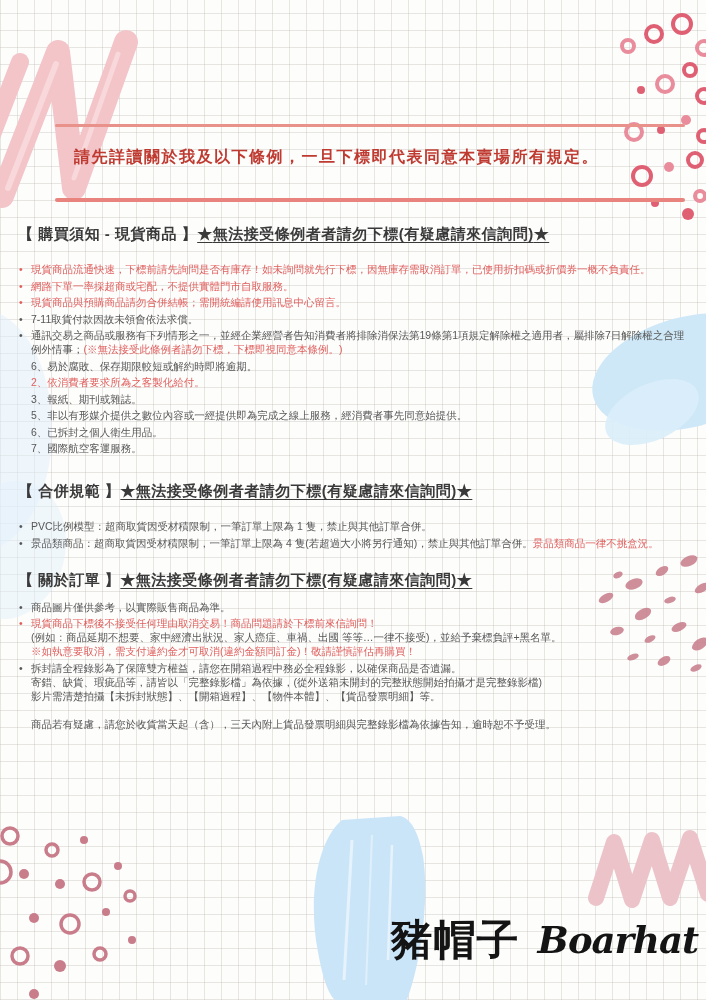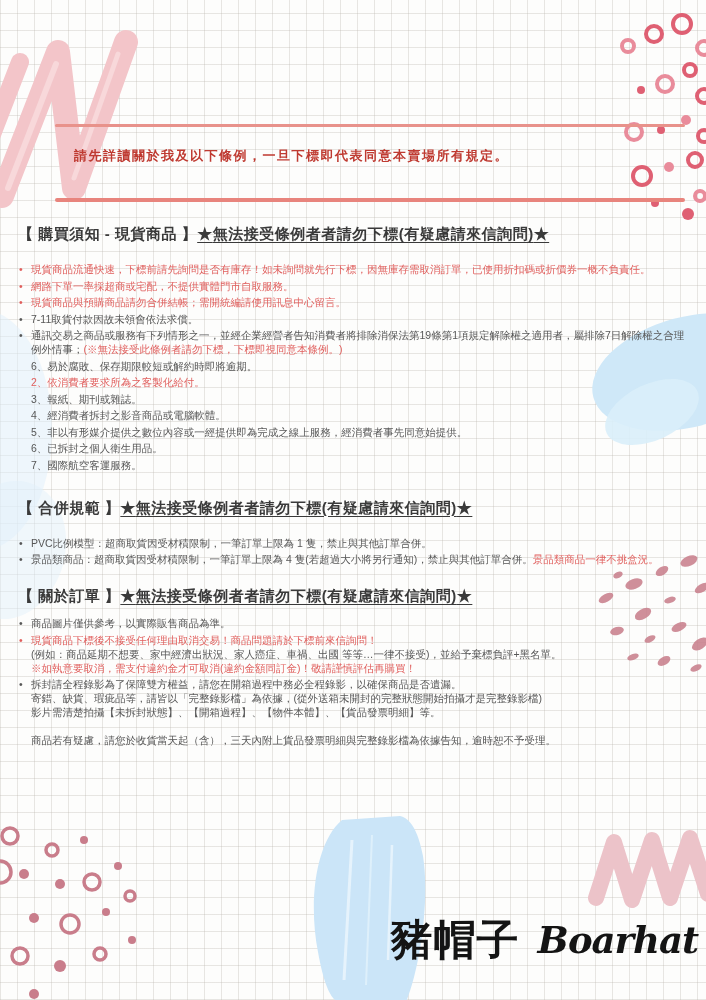--- a/index.html
+++ b/index.html
@@ -10,21 +10,21 @@
       repeating-linear-gradient(90deg, rgba(185,180,172,.32) 0 1px, transparent 1px 17px),
       #fdfdfc;
     font-family:"Liberation Sans", sans-serif;
   }
   svg.deco{position:absolute; left:0; top:0; z-index:0; pointer-events:none;}
   .rule{position:absolute; left:55px; width:630px; background:#e8928b; border-radius:3px; z-index:1;}
   .rule-top{top:124px; height:3px;}
   .rule-bottom{top:198px; height:4px; background:#e8847d;}
   .header-notice{
     position:absolute; top:147px; left:74px; width:580px; z-index:1;
-    font-size:13px; font-weight:700; color:#bf3a31; letter-spacing:1.5px;
+    font-size:16px; font-weight:700; color:#bf3a31; letter-spacing:1.5px;
   }
   .content{position:absolute; top:224px; left:18px; width:672px; z-index:1;
     font-size:10.5px; line-height:14px; color:#575757;}
   .sec-title{margin:0 0 18px 0; font-size:15px; line-height:20px; font-weight:700;
     color:#3a3a3a; letter-spacing:.5px;}
   .sec-title .warn{text-decoration:underline; text-decoration-thickness:1.3px; text-underline-offset:2.5px;text-align:center;}
   .mt-s2{margin-top:26px;} .mt-s3{margin-top:20px; margin-bottom:10px;}
   .li{position:relative; padding-left:13px; margin-bottom:2.5px;}
   .li::before{content:"•"; position:absolute; left:1px; top:0;}
   .num{padding-left:13px; margin-bottom:2.5px;}
@@ -131,21 +131,20 @@
 
     <div class="li red"><span>現貨商品流通快速，下標前請先詢問是否有庫存！如未詢問就先行下標，因無庫存需取消訂單，已使用折扣碼或折價券一概不負責任。</span></div>
     <div class="li red"><span>網路下單一率採超商或宅配，不提供實體門市自取服務。</span></div>
     <div class="li red"><span>現貨商品與預購商品請勿合併結帳；需開統編請使用訊息中心留言。</span></div>
     <div class="li dark"><span>7-11取貨付款因故未領會依法求償。</span></div>
     <div class="li dark"><span>通訊交易之商品或服務有下列情形之一，並經企業經營者告知消費者將排除消保法第19條第1項規定解除權之適用者，屬排除7日解除權之合理例外情事；</span><span class="red">(※無法接受此條例者請勿下標，下標即視同意本條例。)</span></div>
 
     <div class="num dark">6、易於腐敗、保存期限較短或解約時即將逾期。</div>
     <div class="num red">2、依消費者要求所為之客製化給付。</div>
     <div class="num dark">3、報紙、期刊或雜誌。</div>
-    <div class="num dark">4、經消費者拆封之影音商品或電腦軟體。</div>
     <div class="num dark">5、非以有形媒介提供之數位內容或一經提供即為完成之線上服務，經消費者事先同意始提供。</div>
     <div class="num dark">6、已拆封之個人衛生用品。</div>
     <div class="num dark">7、國際航空客運服務。</div>
 
     <h2 class="sec-title mt-s2"><span>【 合併規範 】</span><span class="warn"><span>★</span><span>無法接受條例者者請勿下標(有疑慮請來信詢問)</span><span>★</span></span></h2>
 
     <div class="li dark"><span>PVC比例模型：超商取貨因受材積限制，一筆訂單上限為 1 隻，禁止與其他訂單合併。</span></div>
     <div class="li dark"><span>景品類商品：超商取貨因受材積限制，一筆訂單上限為 4 隻(若超過大小將另行通知)，禁止與其他訂單合併。</span><span class="red">景品類商品一律不挑盒況。</span></div>
 
     <h2 class="sec-title mt-s3"><span>【 關於訂單 】</span><span class="warn"><span>★</span><span>無法接受條例者者請勿下標(有疑慮請來信詢問)</span><span>★</span></span></h2>

